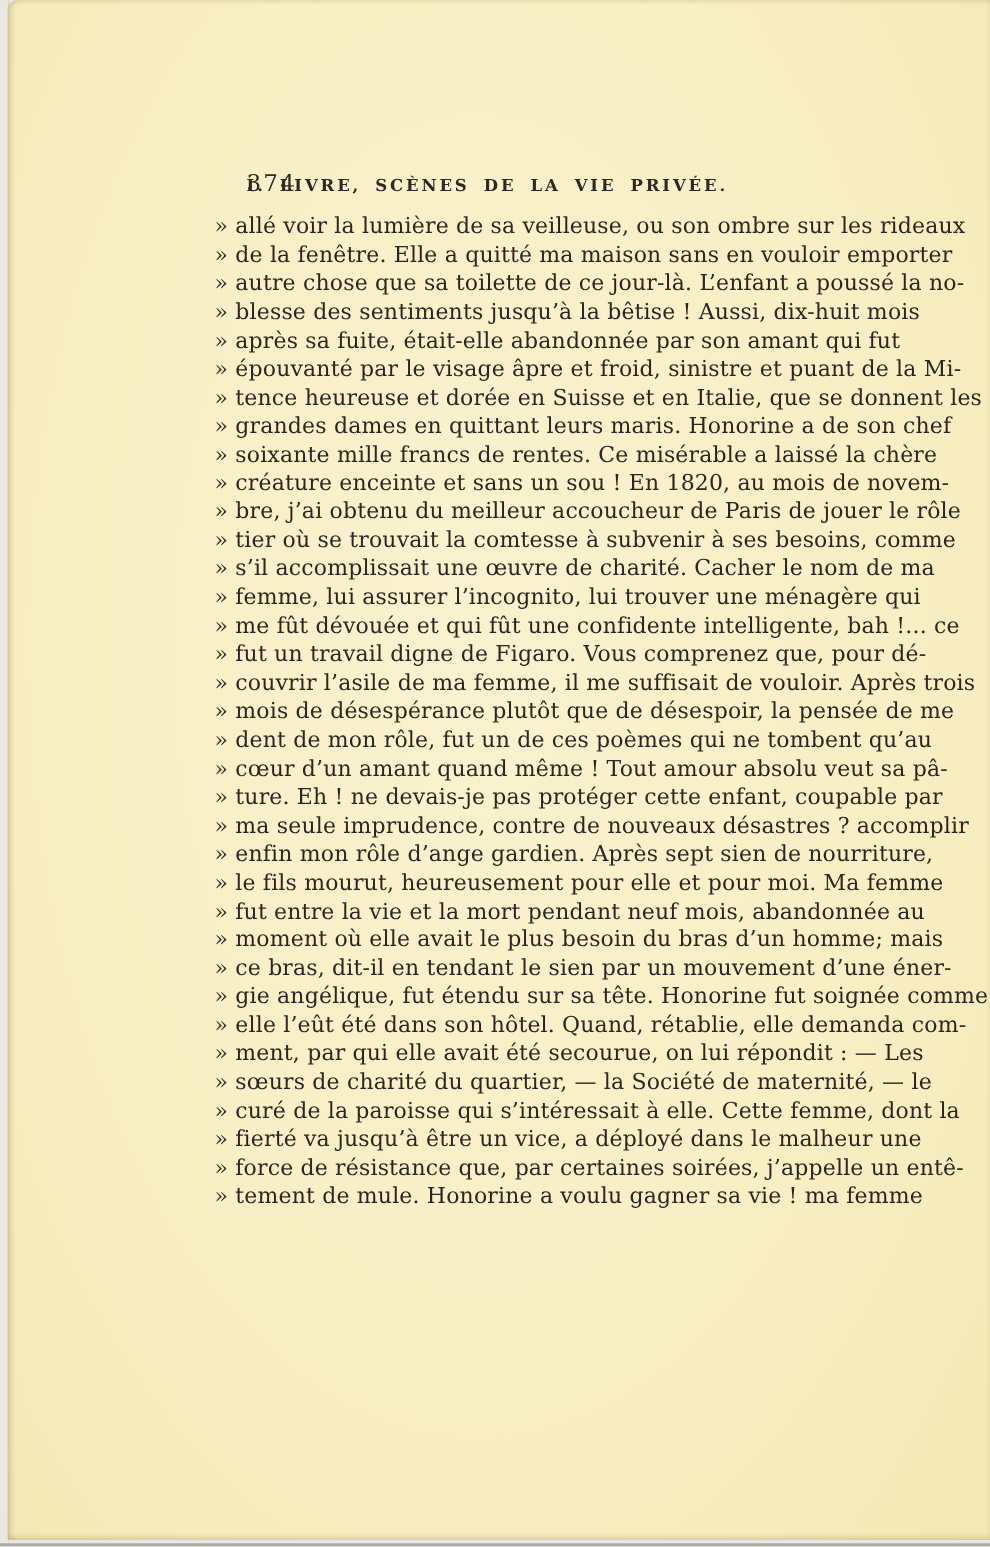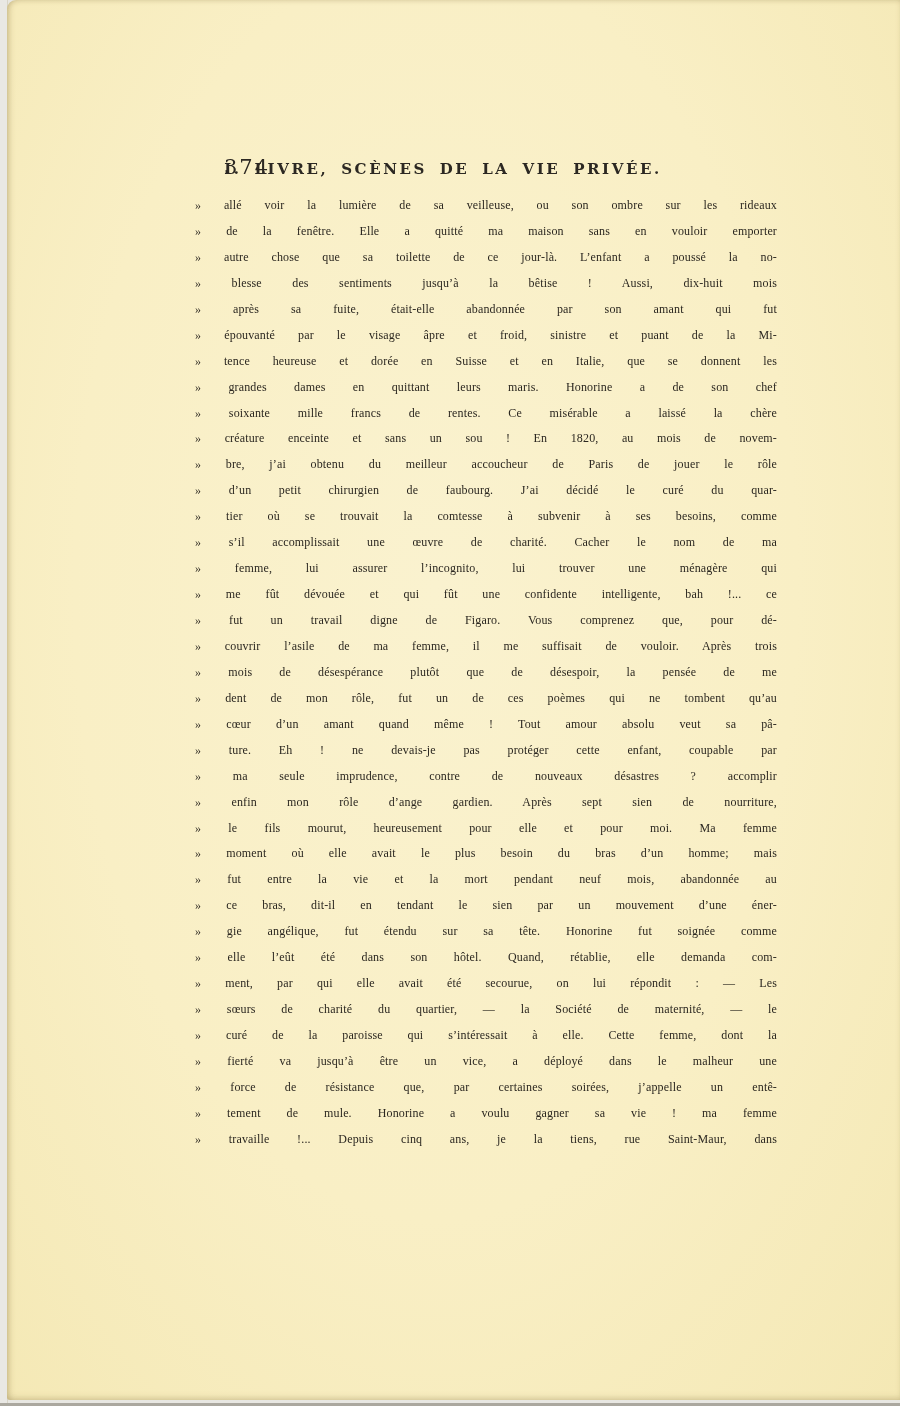--- a/index.html
+++ b/index.html
@@ -65,29 +65,28 @@
     word-spacing: 5px;
   }
   .lines {
     position: absolute;
     top: 193px;
     left: 188px;
     width: 582px;
     color: #2b2720;
   }
   .line {
-    font-size: 12px;
+    font-size: 20px;
     line-height: 25.95px;
     height: 25.95px;
     white-space: nowrap;
     text-align: justify;
     -moz-text-align-last: justify;
     text-align-last: justify;
     letter-spacing: 0.15px;
-    font-family: Liberation Serif, serif;
   }
   .mark {
     color: #332e26;
   }
 </style>
 </head>
 <body>
 
 <div class="scan">
   <div class="paper">
@@ -102,42 +101,40 @@
         <div class="line"><span class="mark">»</span> <span class="ltext">de la fenêtre. Elle a quitté ma maison sans en vouloir emporter</span></div>
         <div class="line"><span class="mark">»</span> <span class="ltext">autre chose que sa toilette de ce jour-là. L’enfant a poussé la no-</span></div>
         <div class="line"><span class="mark">»</span> <span class="ltext">blesse des sentiments jusqu’à la bêtise ! Aussi, dix-huit mois</span></div>
         <div class="line"><span class="mark">»</span> <span class="ltext">après sa fuite, était-elle abandonnée par son amant qui fut</span></div>
         <div class="line"><span class="mark">»</span> <span class="ltext">épouvanté par le visage âpre et froid, sinistre et puant de la Mi-</span></div>
         <div class="line"><span class="mark">»</span> <span class="ltext">tence heureuse et dorée en Suisse et en Italie, que se donnent les</span></div>
         <div class="line"><span class="mark">»</span> <span class="ltext">grandes dames en quittant leurs maris. Honorine a de son chef</span></div>
         <div class="line"><span class="mark">»</span> <span class="ltext">soixante mille francs de rentes. Ce misérable a laissé la chère</span></div>
         <div class="line"><span class="mark">»</span> <span class="ltext">créature enceinte et sans un sou ! En 1820, au mois de novem-</span></div>
         <div class="line"><span class="mark">»</span> <span class="ltext">bre, j’ai obtenu du meilleur accoucheur de Paris de jouer le rôle</span></div>
-        <div class="line"><span class="mark">»</span> <span class="ltext">d’un petit chirurgien de faubourg. J’ai décidé le curé du quar-</span></div>
         <div class="line"><span class="mark">»</span> <span class="ltext">tier où se trouvait la comtesse à subvenir à ses besoins, comme</span></div>
         <div class="line"><span class="mark">»</span> <span class="ltext">s’il accomplissait une œuvre de charité. Cacher le nom de ma</span></div>
         <div class="line"><span class="mark">»</span> <span class="ltext">femme, lui assurer l’incognito, lui trouver une ménagère qui</span></div>
         <div class="line"><span class="mark">»</span> <span class="ltext">me fût dévouée et qui fût une confidente intelligente, bah !... ce</span></div>
         <div class="line"><span class="mark">»</span> <span class="ltext">fut un travail digne de Figaro. Vous comprenez que, pour dé-</span></div>
         <div class="line"><span class="mark">»</span> <span class="ltext">couvrir l’asile de ma femme, il me suffisait de vouloir. Après trois</span></div>
         <div class="line"><span class="mark">»</span> <span class="ltext">mois de désespérance plutôt que de désespoir, la pensée de me</span></div>
         <div class="line"><span class="mark">»</span> <span class="ltext">dent de mon rôle, fut un de ces poèmes qui ne tombent qu’au</span></div>
         <div class="line"><span class="mark">»</span> <span class="ltext">cœur d’un amant quand même ! Tout amour absolu veut sa pâ-</span></div>
         <div class="line"><span class="mark">»</span> <span class="ltext">ture. Eh ! ne devais-je pas protéger cette enfant, coupable par</span></div>
         <div class="line"><span class="mark">»</span> <span class="ltext">ma seule imprudence, contre de nouveaux désastres ? accomplir</span></div>
         <div class="line"><span class="mark">»</span> <span class="ltext">enfin mon rôle d’ange gardien. Après sept sien de nourriture,</span></div>
         <div class="line"><span class="mark">»</span> <span class="ltext">le fils mourut, heureusement pour elle et pour moi. Ma femme</span></div>
+        <div class="line"><span class="mark">»</span> <span class="ltext">fut entre la vie et la mort pendant neuf mois, abandonnée au</span></div>
         <div class="line"><span class="mark">»</span> <span class="ltext">moment où elle avait le plus besoin du bras d’un homme; mais</span></div>
-        <div class="line"><span class="mark">»</span> <span class="ltext">fut entre la vie et la mort pendant neuf mois, abandonnée au</span></div>
         <div class="line"><span class="mark">»</span> <span class="ltext">ce bras, dit-il en tendant le sien par un mouvement d’une éner-</span></div>
         <div class="line"><span class="mark">»</span> <span class="ltext">gie angélique, fut étendu sur sa tête. Honorine fut soignée comme</span></div>
         <div class="line"><span class="mark">»</span> <span class="ltext">elle l’eût été dans son hôtel. Quand, rétablie, elle demanda com-</span></div>
         <div class="line"><span class="mark">»</span> <span class="ltext">ment, par qui elle avait été secourue, on lui répondit : — Les</span></div>
         <div class="line"><span class="mark">»</span> <span class="ltext">sœurs de charité du quartier, — la Société de maternité, — le</span></div>
         <div class="line"><span class="mark">»</span> <span class="ltext">curé de la paroisse qui s’intéressait à elle. Cette femme, dont la</span></div>
         <div class="line"><span class="mark">»</span> <span class="ltext">fierté va jusqu’à être un vice, a déployé dans le malheur une</span></div>
         <div class="line"><span class="mark">»</span> <span class="ltext">force de résistance que, par certaines soirées, j’appelle un entê-</span></div>
         <div class="line"><span class="mark">»</span> <span class="ltext">tement de mule. Honorine a voulu gagner sa vie ! ma femme</span></div>
-        <div class="line"><span class="mark">»</span> <span class="ltext">travaille !... Depuis cinq ans, je la tiens, rue Saint-Maur, dans</span></div>
       </div>
 
   </div>
 </div>
 
 </body></html>

